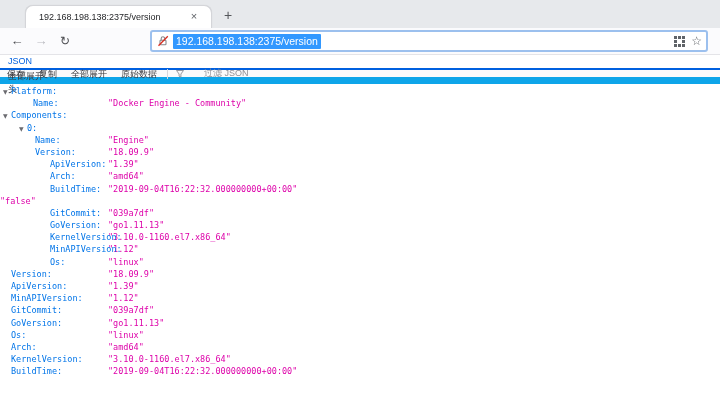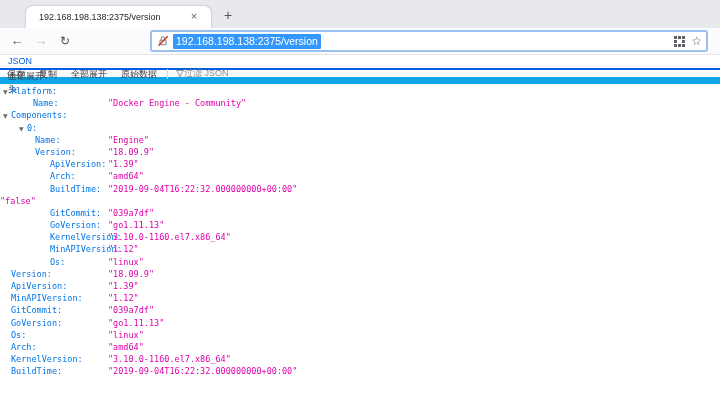--- a/index.html
+++ b/index.html
@@ -43,21 +43,21 @@
   .vtabs { width:720px; height:15px; background:#fff; border-bottom:1px solid #e0e0e2;
            display:flex; align-items:stretch;flex-direction:column; }
   .vtab { padding:0 8px; font-size:9px; line-height:13px; color:#38383d; }
   .vtab.active { color:#0060df; border-bottom:2px solid #0060df; }
 
   
   .vtoolbar { width:720px; height:14px; background:#fafafb; border-bottom:7px solid #0ea5e9;
               display:flex; align-items:center; }
   .vbtn { font-size:9px; color:#38383d; padding:0 7px; line-height:12px; white-space:nowrap; }
   .vsep { width:1px; height:10px; background:#d7d7db; margin:0 3px; }
-  .vfilter { display:flex; align-items:center; gap:0; padding:0 5px; }
+  .vfilter { display:flex; align-items:center; gap:20px; padding:0 5px; }
   .vfilter .ph { font-size:9px; color:#8f8f94; white-space:nowrap; }
 
   
   .content { width:720px; height:321px; background:#fff; overflow:hidden; padding-top:1px; }
   .json-row { display:flex; height:12.2px; align-items:center;
               font-family:"DejaVu Sans Mono", monospace; font-size:8.5px; }
   .kcell { position:relative; flex:0 0 108px; width:108px; height:100%; }
   .arrow { position:absolute; top:50%; transform:translateY(-50%);
            font-size:6px; color:#6b6b70; font-family:"DejaVu Sans", sans-serif; }
   .jkey { position:absolute; top:0; line-height:12.2px; color:#0074e8; white-space:nowrap; }

